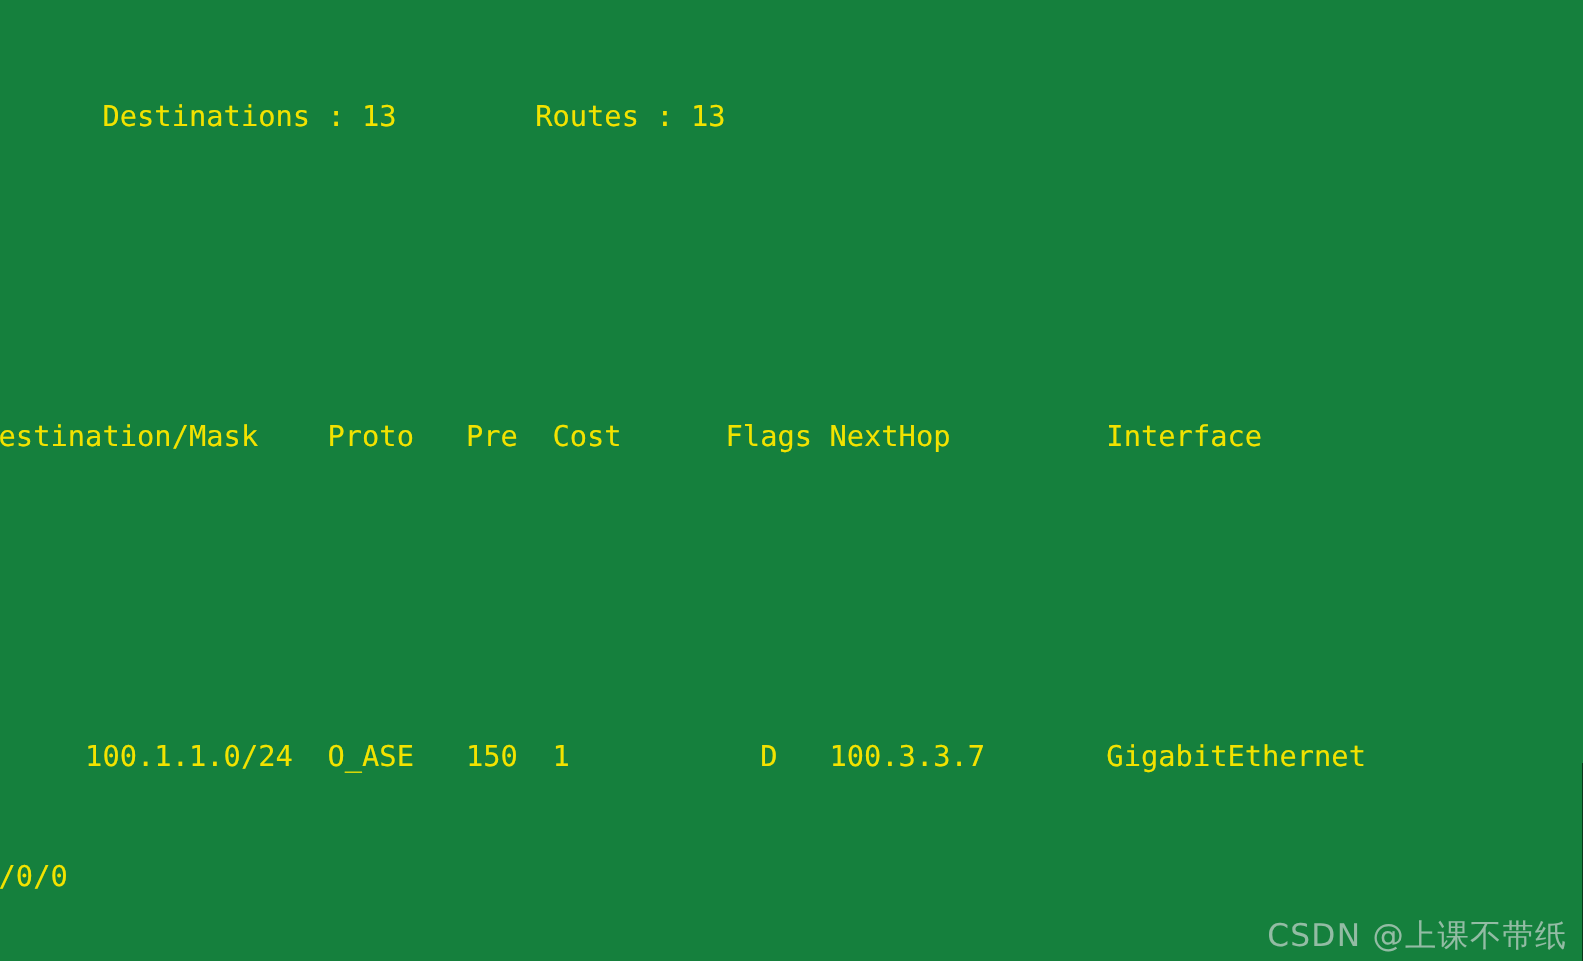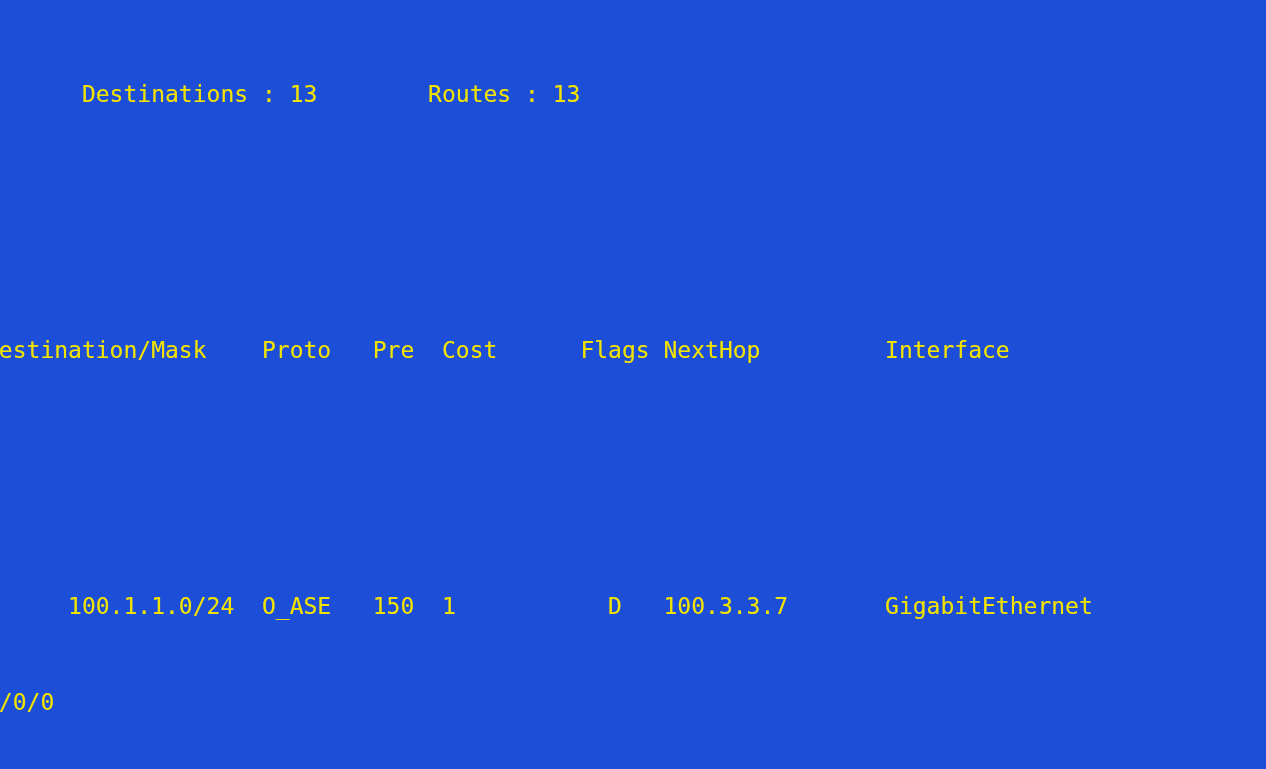--- a/index.html
+++ b/index.html
@@ -5,21 +5,21 @@
 <style>
   html, body {
     margin: 0;
     padding: 0;
     background: #000000;
   }
   #screen {
     position: relative;
     width: 1266px;
     height: 769px;
-    background: #1d4ed8;
+    background: #15803d;
     overflow: hidden;
   }
   
   #terminal {
     position: absolute;
     left: -15px;
     top: -18px;
     width: 1296px;
     font-family: "DejaVu Sans Mono", "Liberation Mono", monospace;
     font-size: 23px;
@@ -97,14 +97,15 @@
     
 
     
 
     
 
     
 
   </div>
 
+  <div id="watermark">CSDN @上课不带纸</div>
 
 </div>
 
 </body></html>

